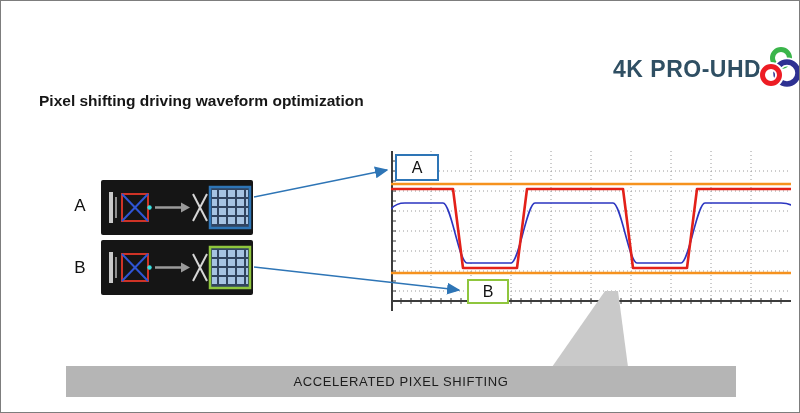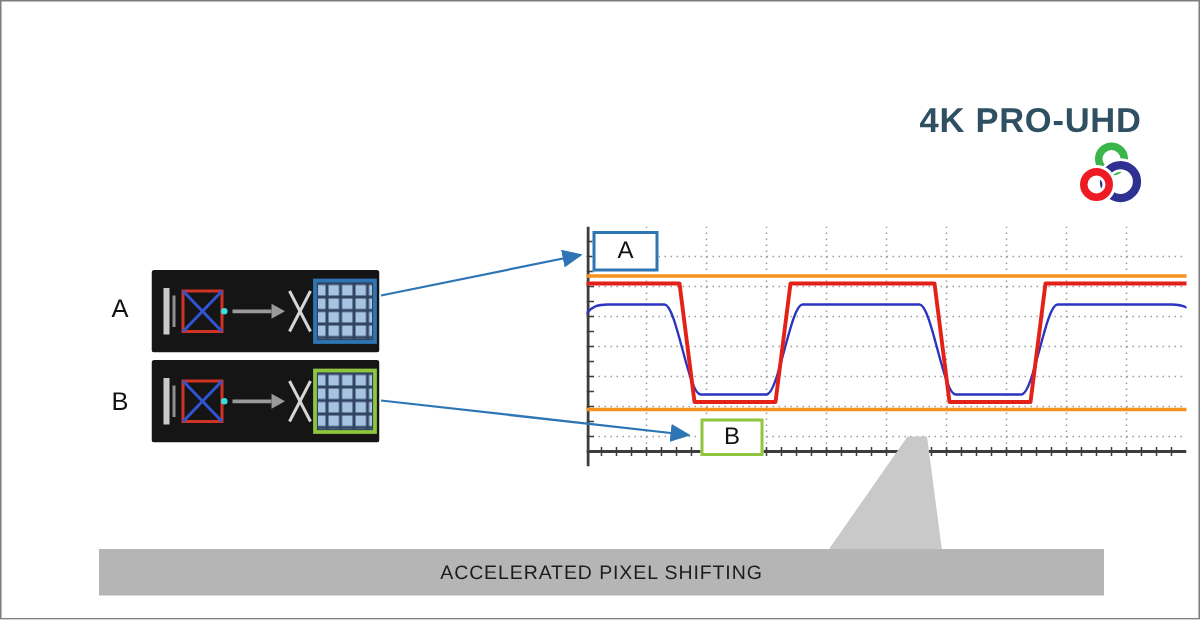--- a/index.html
+++ b/index.html
@@ -3,21 +3,21 @@
 <meta charset="utf-8">
 <style>
   html,body{margin:0;padding:0;background:#e9e9e9;}
   #stage{
     position:relative;width:800px;height:413px;background:#ffffff;
     border:1px solid #7d7d7d;box-sizing:border-box;overflow:hidden;
     font-family:"Liberation Sans",sans-serif;
   }
   .title{position:absolute;left:38px;top:91px;font-size:15.5px;font-weight:bold;color:#161616;}
   
-  .logo{position:absolute;left:612px;top:66px;display:flex;align-items:flex-end;flex-direction:column;}
+  .logo{position:absolute;left:612px;top:45px;display:flex;align-items:center;}
   .logo-text{font-size:23px;font-weight:600;color:#2f4f63;letter-spacing:.5px;white-space:pre;}
   .logo-bold{font-weight:800;}
   .logo-rings{margin-left:-2px;}
   
   .panel{position:absolute;left:100px;width:152px;height:55px;}
   .side-label{position:absolute;left:68px;width:22px;text-align:center;font-size:17px;color:#111;}
   
   .plot{position:absolute;left:390px;top:150px;width:400px;height:160px;background:#fff;}
   .wave-label{
     position:absolute;background:#fff;display:flex;align-items:center;justify-content:center;
@@ -32,20 +32,21 @@
     position:absolute;left:65px;top:365px;width:670px;height:31px;background:#b5b5b5;
     display:flex;align-items:center;justify-content:center;
     font-size:13px;color:#1c1c1c;letter-spacing:.6px;z-index:6;
   }
 </style>
 </head>
 <body>
 
 <div id="stage">
 
+  <div class="title">Pixel shifting driving waveform optimization</div>
 
   <div class="logo">
     <span class="logo-text"><span>4K PRO-</span><span class="logo-bold">UHD</span></span>
     <svg class="logo-rings" width="42" height="46" viewBox="0 0 42 46">
       <circle cx="22" cy="12" r="8.5" fill="none" stroke="#fff" stroke-width="9"></circle>
       <circle cx="22" cy="12" r="8.5" fill="none" stroke-width="5" stroke="#3ab54a"></circle>
       <circle cx="28" cy="27" r="11" fill="none" stroke="#fff" stroke-width="9"></circle>
       <circle cx="28" cy="27" r="11" fill="none" stroke-width="5.5" stroke="#2e3192"></circle>
       <circle cx="12" cy="29" r="8.5" fill="none" stroke="#fff" stroke-width="9"></circle>
       <circle cx="12" cy="29" r="8.5" fill="none" stroke-width="5" stroke="#ed1c24"></circle>

